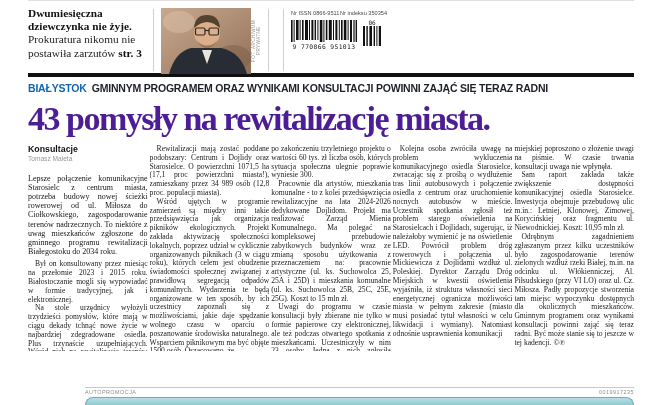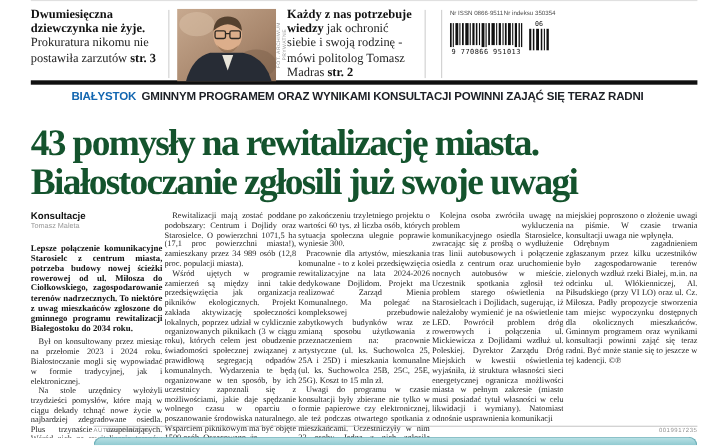--- a/index.html
+++ b/index.html
@@ -27,29 +27,29 @@
   .ean svg{display:block;}
   .ean-digits{font-family:"DejaVu Sans Mono",monospace;font-size:6.3px;color:#111;
               letter-spacing:.4px;margin-top:1px;text-align:center;}
   .addon{width:20px;text-align:center;}
   .addon-num{font-family:"DejaVu Sans Mono",monospace;font-size:6px;color:#111;}
   
   .black-rule{height:4px;background:#101010;margin-top:1px;}
   .kicker{margin-top:5px;font-family:"Liberation Sans",sans-serif;font-weight:700;
           font-size:10.5px;letter-spacing:-.2px;color:#1d2026;white-space:nowrap;}
   .kicker .city{color:#1266b0;margin-right:5px;}
-  h1.headline{margin:19px 0 0 0;font-family:"Liberation Serif",serif;font-weight:700;
-          font-size:34px;line-height:35px;letter-spacing:-1.5px;color:#14532d;}
+  h1.headline{margin:7px 0 0 0;font-family:"Liberation Serif",serif;font-weight:700;
+          font-size:34px;line-height:35px;letter-spacing:-1.5px;color:#4c1d95;}
   
   .cols{display:grid;grid-template-columns:repeat(5,1fr);column-gap:2px;
         margin-top:9px;height:206px;overflow:hidden;text-align:justify;}
   .col{overflow:hidden;font-size:7.6px;line-height:8.8px;}
   .seclabel{font-family:"Liberation Sans",sans-serif;font-weight:700;font-size:8.8px;color:#111;}
   .byline{font-family:"Liberation Sans",sans-serif;font-size:6.6px;color:#979797;margin:1px 0 10px 0;}
-  p.lead{margin:0 0 4px 0;font-weight:700;font-size:8px;line-height:9.2px;color:#141414;}
+  p.lead{margin:0 0 4px 0;font-weight:400;font-size:8px;line-height:9.2px;color:#141414;}
   .col p.body{margin:0;text-indent:7px;}
   .col p.body.noindent{text-indent:0;}
   
   .promo{position:absolute;left:85px;right:6px;bottom:0;}
   .promo-head{display:flex;justify-content:space-between;align-items:flex-end;
               border-top:1px solid #c9c9c9;padding-top:1px;
               font-family:"Liberation Sans",sans-serif;font-size:5.4px;
               letter-spacing:.5px;color:#8d8d8d;}
   .teal-bar{margin-top:2px;height:7px;border:1px solid #6aaeb7;border-bottom:none;
             border-radius:8px 8px 0 0;background:linear-gradient(#b7e0e4,#8fc9d0);}
@@ -82,23 +82,20 @@
         <ellipse cx="46" cy="24" rx="13" ry="15" fill="#dcae8b"></ellipse>
         <path d="M33,20 Q34,7 46,7 Q58,7 59,20 Q52,14 46,14 Q40,14 33,20 Z" fill="#55412f"></path>
         <path d="M36,33 Q46,42 56,33 Q52,40 46,40 Q40,40 36,33 Z" fill="#8a6a4e" opacity="0.75"></path>
         <rect x="34.5" y="20" width="9.5" height="7" rx="1.5" fill="none" stroke="#2d2822" stroke-width="1.2"></rect>
         <rect x="48" y="20" width="9.5" height="7" rx="1.5" fill="none" stroke="#2d2822" stroke-width="1.2"></rect>
         <line x1="44" y1="22.5" x2="48" y2="22.5" stroke="#2d2822" stroke-width="1.2"></line>
       </svg>
       <div class="vcap">FOT. ARCHIWUM PRYWATNE</div>
     </div>
 
-    <div class="teaser t2">
-      <b>Każdy z nas potrzebuje wiedzy</b><span> jak ochronić siebie i swoją rodzinę - mówi politolog Tomasz Madras </span><b class="pg">str. 2</b>
-    </div>
     <div class="vdiv"></div>
 
     <div class="vdiv"></div>
 
     <div class="codes">
       <div class="codes-row">
         <span>Nr ISSN 0866-9511</span>
         <span>Nr indeksu 350354</span>
       </div>
       <div class="barcodes">
@@ -145,35 +142,34 @@
             </g>
           </svg>
         </div>
       </div>
     </div>
   </header>
 
   <div class="black-rule"></div>
 
   <div class="kicker">
-    <span class="city" style="color: rgb(18, 102, 176); margin-left: 37px;">BIAŁYSTOK</span><span class="ktext">GMINNYM PROGRAMEM ORAZ WYNIKAMI KONSULTACJI POWINNI ZAJĄĆ SIĘ TERAZ RADNI</span>
+    <span class="city" style="color: rgb(18, 102, 176);">BIAŁYSTOK</span><span class="ktext">GMINNYM PROGRAMEM ORAZ WYNIKAMI KONSULTACJI POWINNI ZAJĄĆ SIĘ TERAZ RADNI</span>
   </div>
 
   <h1 class="headline">
     <span>43 pomysły na rewitalizację miasta.</span><br>
-    <span>Białostoczanie zgłosili już swoje uwagi</span>
   </h1>
 
   <section class="cols">
     <div class="col">
       <div class="seclabel">Konsultacje</div>
       <div class="byline">Tomasz Maleta</div>
       <p class="lead">Lepsze połączenie komunikacyjne Starosielc z centrum miasta, potrzeba budowy nowej ścieżki rowerowej od ul. Miłosza do Ciołkowskiego, zagospodarowanie terenów nadrzecznych. To niektóre z uwag mieszkańców zgłoszone do gminnego programu rewitalizacji Białegostoku do 2034 roku.</p>
       <div class="paras">
-          <p class="body">Był on konsultowany przez miesiąc na przełomie 2023 i 2024 roku. Białostoczanie mogli się wypowiadać w formie tradycyjnej, jak i elektronicznej.</p>
+          <p class="body">Był on konsultowany przez miesiąc na przełomie 2023 i 2015 roku. Białostoczanie mogli się wypowiadać w formie tradycyjnej, jak i elektronicznej.</p>
           <p class="body">Na stole urzędnicy wyłożyli trzydzieści pomysłów, które mają w ciągu dekady tchnąć nowe życie w najbardziej zdegradowane osiedla. Plus trzynaście uzupełniających. Wśród nich na rewitalizację terenów zielonych przy ul. Bema, jak też Parku Konsty-</p>
         </div>
     </div>
     <div class="col">
         <div class="paras">
           <p class="body">Rewitalizacji mają zostać poddane podobszary: Centrum i Dojlidy oraz Starosielce. O powierzchni 1071,5 ha (17,1 proc powierzchni miasta!), zamieszkany przez 34 989 osób (12,8 proc. populacji miasta).</p>
           <p class="body">Wśród ujętych w programie zamierzeń są między inni takie przedsięwzięcia jak organizacja pikników ekologicznych. Projekt zakłada aktywizację społeczności lokalnych, poprzez udział w cyklicznie organizowanych piknikach (3 w ciągu roku), których celem jest obudzenie świadomości społecznej związanej z prawidłową segregacją odpadów komunalnych. Wydarzenia te będą organizowane w ten sposób, by ich uczestnicy zapoznali się z możliwościami, jakie daje spędzanie wolnego czasu w oparciu o poszanowanie środowiska naturalnego. Wsparciem piknikowym ma być objęte 1500 osób. Oszacowano, że</p>
         </div>
       </div>
     <div class="col">
@@ -184,20 +180,21 @@
         </div>
       </div>
     <div class="col">
         <div class="paras">
           <p class="body">Kolejna osoba zwróciła uwagę na problem wykluczenia komunikacyjnego osiedla Starosielce, zwracając się z prośbą o wydłużenie tras linii autobusowych i połączenie osiedla z centrum oraz uruchomienie nocnych autobusów w mieście. Uczestnik spotkania zgłosił też problem starego oświetlenia na Starosielcach i Dojlidach, sugerując, iż należałoby wymienić je na oświetlenie LED. Powrócił problem dróg rowerowych i połączenia ul. Mickiewicza z Dojlidami wzdłuż ul. Poleskiej. Dyrektor Zarządu Dróg Miejskich w kwestii oświetlenia wyjaśniła, iż struktura własności sieci energetycznej ogranicza możliwości miasta w pełnym zakresie (miasto musi posiadać tytuł własności w celu likwidacji i wymiany). Natomiast odnośnie usprawnienia komunikacji</p>
         </div>
       </div>
     <div class="col">
         <div class="paras">
           <p class="body noindent">miejskiej poproszono o złożenie uwagi na piśmie. W czasie trwania konsultacji uwaga nie wpłynęła.</p>
+          <p class="body">Sam raport zakłada także zwiększenie dostępności komunikacyjnej osiedla Starosielce. Inwestycja obejmuje przebudowę ulic m.in.: Letniej, Klonowej, Zimowej, Korycińskiej oraz fragmentu ul. Niewodnickiej. Koszt: 10,95 mln zł.</p>
           <p class="body">Odrębnym zagadnieniem zgłaszanym przez kilku uczestników było zagospodarowanie terenów zielonych wzdłuż rzeki Białej, m.in. na odcinku ul. Włókienniczej, Al. Piłsudskiego (przy VI LO) oraz ul. Cz. Miłosza. Padły propozycje stworzenia tam miejsc wypoczynku dostępnych dla okolicznych mieszkańców. Gminnym programem oraz wynikami konsultacji powinni zająć się teraz radni. Być może stanie się to jeszcze w tej kadencji. ©℗</p>
         </div>
       </div>
   </section>
 
   <footer class="promo">
     <div class="promo-head">
       <span class="promo-label">AUTOPROMOCJA</span>
       <span class="promo-num">0019917235</span>
     </div>

